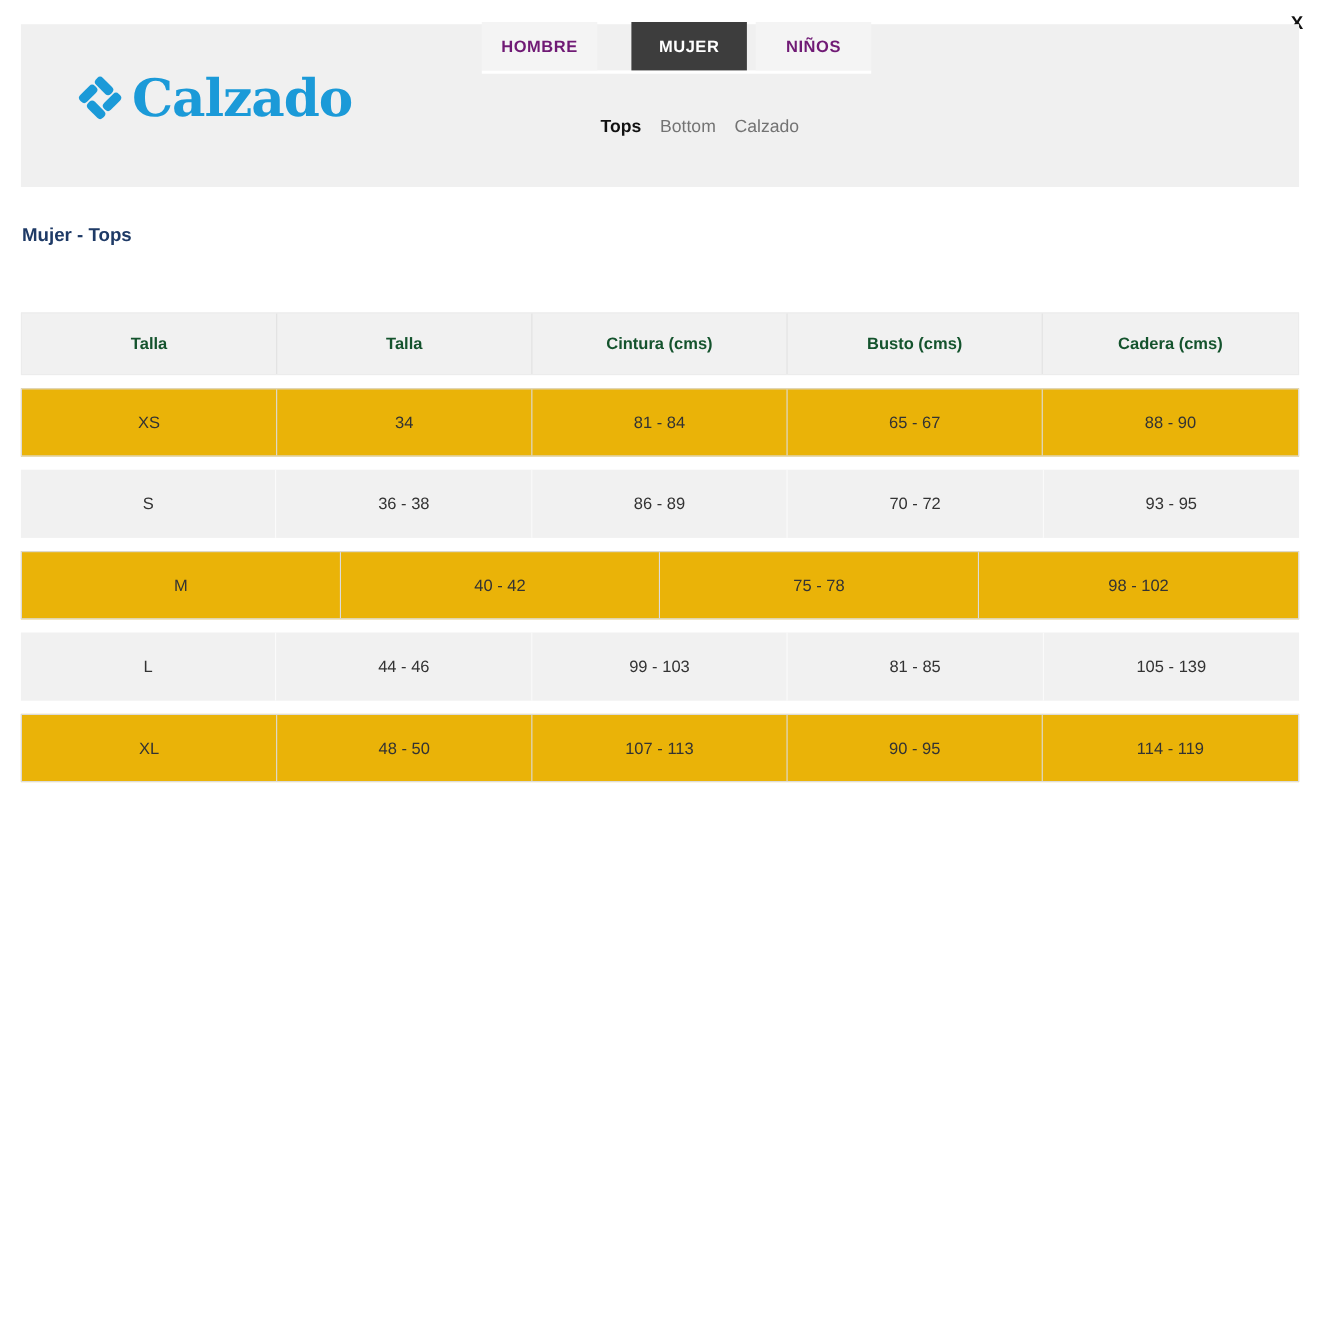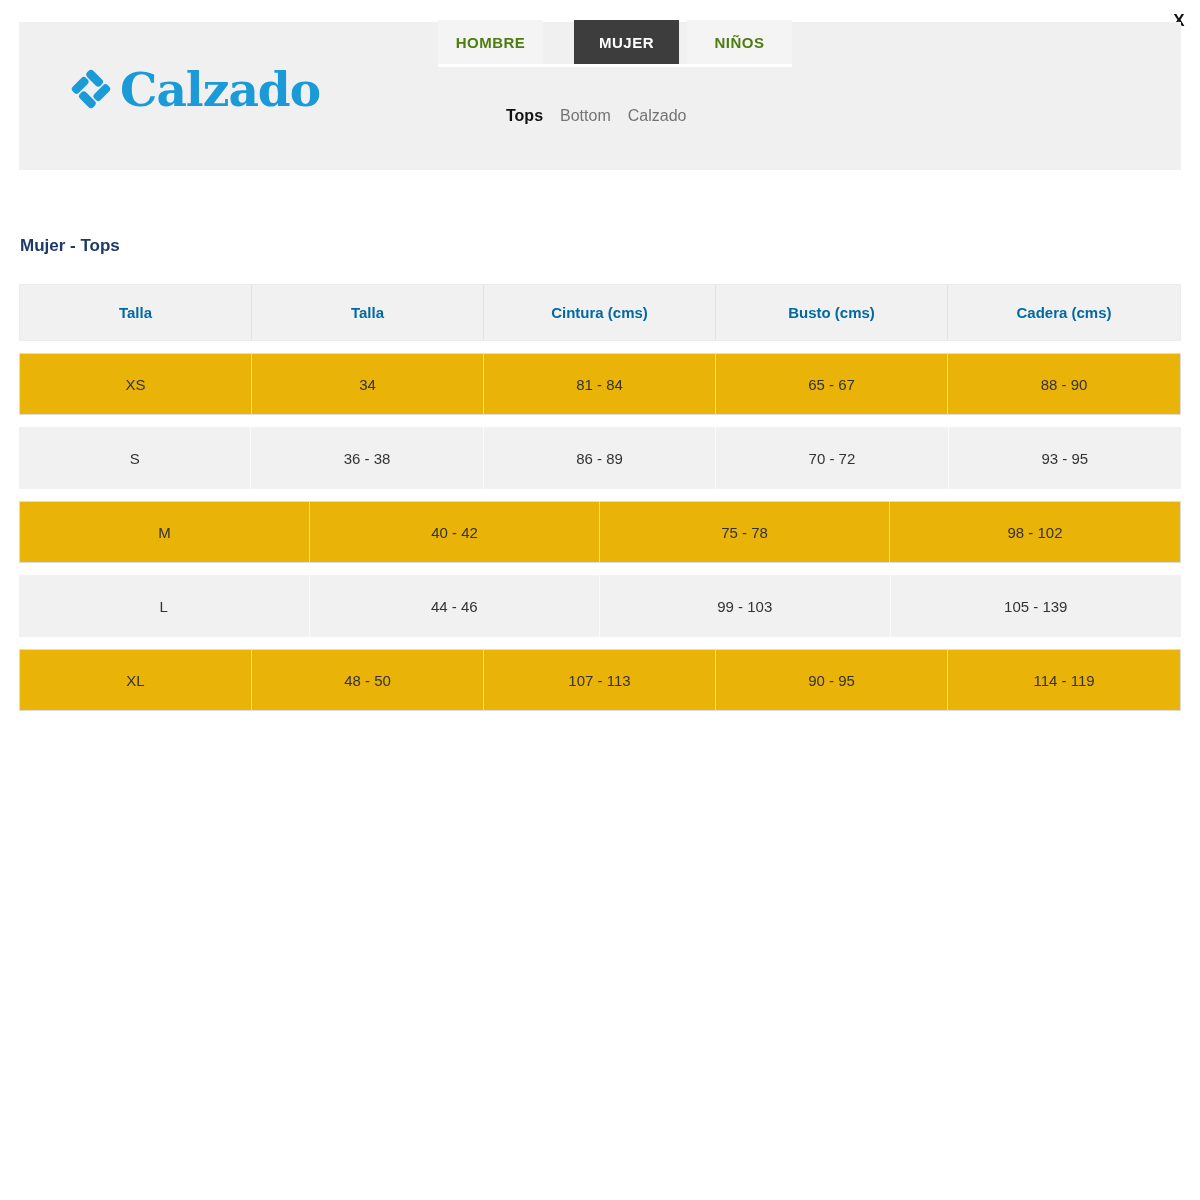--- a/index.html
+++ b/index.html
@@ -19,45 +19,45 @@
   
   .modal-header{position:absolute;left:19px;top:22px;width:1162px;height:148px;background:var(--header-bg);}
   .logo{position:absolute;left:45px;top:38px;display:flex;align-items:center;}
   .gem{width:54px;height:58px;flex:0 0 auto;}
   .wordmark{font-family:"DejaVu Serif","Liberation Serif",serif;font-weight:bold;
     font-size:47px;color:var(--brand-blue);letter-spacing:-1px;line-height:1;margin-left:2px;}
 
   
   .tabs{position:absolute;left:419px;top:-2px;display:flex;border-bottom:3px solid #fff;}
   .tab{width:105px;height:44px;display:flex;align-items:center;justify-content:center;
-    background:#f4f4f4;color:#4d7c0f;font-size:15px;font-weight:bold;letter-spacing:.5px;
+    background:#f4f4f4;color:#701a75;font-size:15px;font-weight:bold;letter-spacing:.5px;
     margin-right:8px;cursor:pointer;}
   .tab:last-child{margin-right:0;}
   .tab.active{background:var(--active-tab-bg);color:var(--active-tab-text);margin-left:23px;}
 
   
   .subnav{position:absolute;left:487px;top:85px;display:flex;gap:17px;}
   .subitem{font-size:16px;color:#737373;cursor:pointer;}
-  .subitem.active{font-weight:bold;color:#111;}
+  .subitem.active{font-weight:bold;color:#111;margin-left:40px;}
 
   
   .close{position:absolute;top:0;right:0;width:42px;height:42px;background:#fff;border:none;
     font-family:"Liberation Sans","DejaVu Sans",sans-serif;font-size:17px;font-weight:bold;
     color:#111;cursor:pointer;line-height:42px;text-align:center;padding:0;}
 
   
-  .section-title{position:absolute;left:20px;top:236px;font-size:17px;font-weight:bold;color:var(--title-navy);}
+  .section-title{position:absolute;left:20px;top:204px;font-size:17px;font-weight:bold;color:var(--title-navy);}
 
   
   .size-table{position:absolute;left:19px;top:284px;width:1162px;}
   .t-row{display:flex;margin-bottom:12px;}
   .t-cell{flex:1 1 20%;display:flex;align-items:center;justify-content:center;
     font-size:15px;color:#333;}
   .t-head{background:var(--row-alt-bg);height:57px;border:1px solid #ececec;}
-  .t-head .t-cell{font-weight:bold;color:#0369a1;font-size:15px;border-right:1px solid #e2e2e2;}
+  .t-head .t-cell{font-weight:bold;color:#14532d;font-size:15px;border-right:1px solid #e2e2e2;}
   .t-head .t-cell:last-child{border-right:none;}
   .row-white{background:#eab308;height:62px;border:1px solid var(--row-border);}
   .row-white .t-cell{border-right:1px solid var(--row-border);}
   .row-white .t-cell:last-child{border-right:none;}
   .row-gray{background:var(--row-alt-bg);height:62px;}
   .row-gray .t-cell{border-right:1px solid #fbfbfb;}
   .row-gray .t-cell:last-child{border-right:none;}
 </style>
 </head>
 <body>
@@ -118,20 +118,21 @@
       <div class="t-row row-white">
         <div class="t-cell">M</div>
         <div class="t-cell">40 - 42</div>
         <div class="t-cell">75 - 78</div>
         <div class="t-cell">98 - 102</div>
       </div>
       <div class="t-row row-gray">
         <div class="t-cell">L</div>
         <div class="t-cell">44 - 46</div>
         <div class="t-cell">99 - 103</div>
+        <div class="t-cell">81 - 85</div>
         <div class="t-cell">105 - 139</div>
       </div>
       <div class="t-row row-white">
         <div class="t-cell">XL</div>
         <div class="t-cell">48 - 50</div>
         <div class="t-cell">107 - 113</div>
         <div class="t-cell">90 - 95</div>
         <div class="t-cell">114 - 119</div>
       </div>
     </div>

